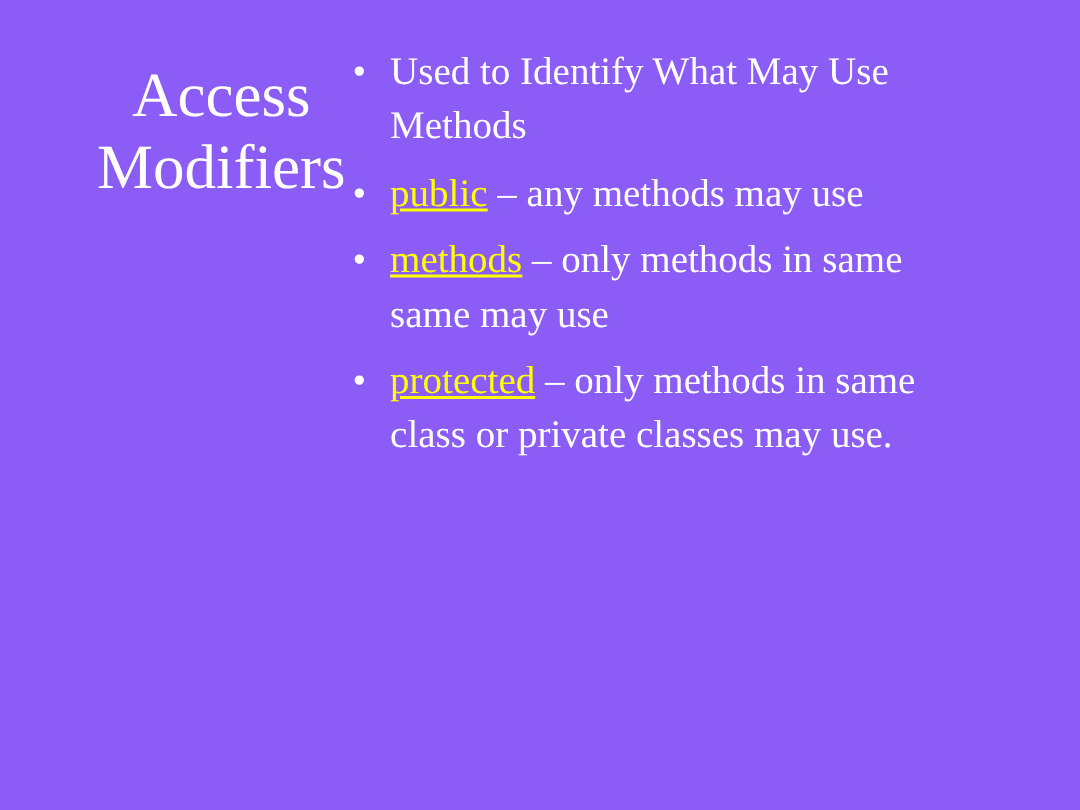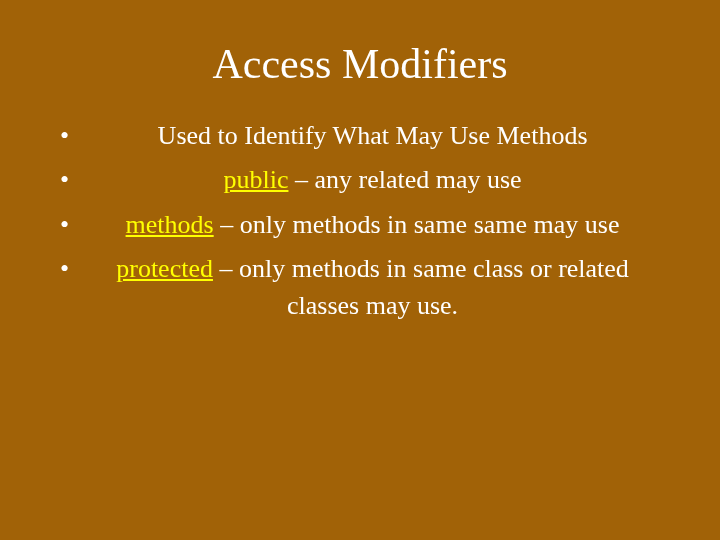--- a/index.html
+++ b/index.html
@@ -15,24 +15,24 @@
       font-family: 'Times New Roman', Times, serif;
       display: flex;
       flex-direction: column;
       align-items: center;
       overflow: hidden;
     }
 
     .slide-container {
       width: 720px;
       height: 540px;
-      background-color: #a16207;
+      background-color: #8b5cf6;
       padding: 30px 60px 40px 60px;
       display: flex;
-      flex-direction: column;
+      flex-direction: row;
     }
 
     .slide-title {
       color: white;
       font-size: 42px;
       font-weight: normal;
       text-align: center;
       margin-bottom: 30px;
       margin-top: 10px;
     }
@@ -56,21 +56,20 @@
     .bullet-dot {
       color: white;
       font-size: 26px;
       margin-right: 16px;
       flex-shrink: 0;
       line-height: 1.4;
     }
 
     .bullet-text {
       flex: 1;
-      text-align: center;
     }
 
     .keyword {
       color: #FFFF00;
       text-decoration: underline;
       font-style: normal;
     }
   </style>
 </head>
 <body>
@@ -83,32 +82,32 @@
     <li class="bullet-item">
       <span class="bullet-dot">•</span>
       <span class="bullet-text">
         <span>Used to Identify What May Use Methods</span>
       </span>
     </li>
 
     <li class="bullet-item">
       <span class="bullet-dot">•</span>
       <span class="bullet-text">
-        <span class="keyword">public</span><span> – any related may use</span>
+        <span class="keyword">public</span><span> – any methods may use</span>
       </span>
     </li>
 
     <li class="bullet-item">
       <span class="bullet-dot">•</span>
       <span class="bullet-text">
         <span class="keyword">methods</span><span> – only methods in same same may use</span>
       </span>
     </li>
 
     <li class="bullet-item">
       <span class="bullet-dot">•</span>
       <span class="bullet-text">
-        <span class="keyword">protected</span><span> – only methods in same class or related classes may use.</span>
+        <span class="keyword">protected</span><span> – only methods in same class or private classes may use.</span>
       </span>
     </li>
 
   </ul>
 </div>
 
 </body></html>

